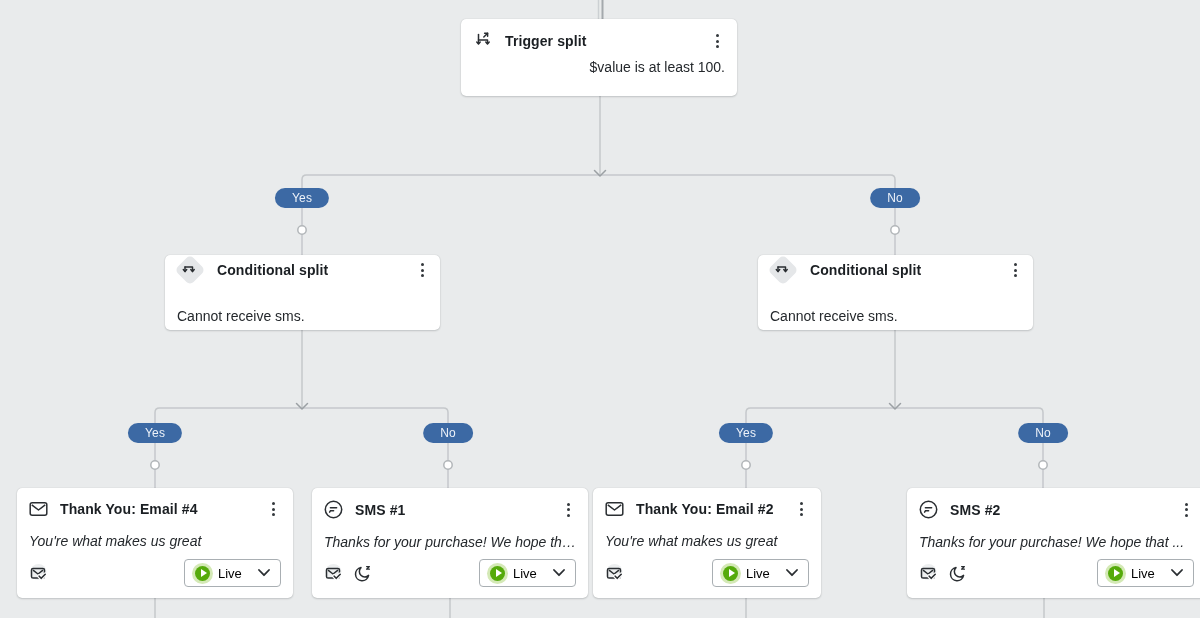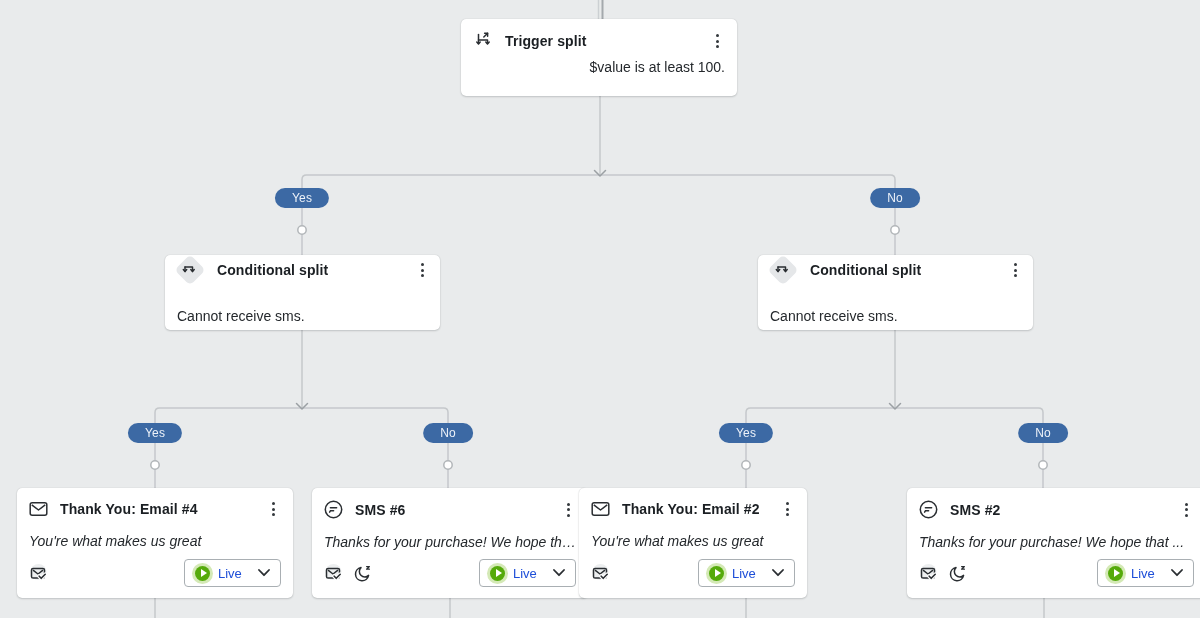--- a/index.html
+++ b/index.html
@@ -38,21 +38,21 @@
   .footer-icons{display:flex;align-items:center;gap:9px;}
   .live-btn{
     margin-left:auto;width:97px;height:28px;box-sizing:border-box;
     display:flex;align-items:center;padding:0 10px;gap:8px;
     background:#fff;border:1px solid #a9afb3;border-radius:4px;cursor:pointer;
   }
   .live-dot{width:15px;height:15px;border-radius:50%;background:#55aa0b;
     box-shadow:0 0 0 3px #d4e9b6;display:flex;align-items:center;justify-content:center;flex:0 0 15px;}
   .play-tri{width:0;height:0;border-left:6px solid #fff;border-top:4px solid transparent;
     border-bottom:4px solid transparent;margin-left:2px;}
-  .live-label{font-size:13px;color:#1d4ed8;}
+  .live-label{font-size:13px;color:#000000;}
   .live-chevron{margin-left:auto;display:flex;}
   
   .badge{
     position:absolute;transform:translate(-50%,-50%);
     background:#3c69a4;color:#edf2f9;font-size:12px;line-height:1;
     padding:4px 17px;border-radius:999px;letter-spacing:.2px;
   }
   .glyph{display:flex;align-items:center;justify-content:center;}
 </style>
 </head>
@@ -208,21 +208,21 @@
 
   <div class="card action-card" style="left:312px">
     <div class="card-header">
       <span class="glyph">
         <svg width="19" height="19" viewBox="0 0 19 19" fill="none" stroke="#2a2e32" stroke-width="1.5" stroke-linecap="round">
           <circle cx="9.5" cy="9.5" r="8.2"></circle>
           <path d="M6.4 7.8 H12.6"></path>
           <path d="M6.4 10.8 H9.6 M6.4 10.8 L5.6 12.2"></path>
         </svg>
       </span>
-      <span class="card-title">SMS #6</span>
+      <span class="card-title">SMS #1</span>
       <button class="kebab">
           <i></i>
           <i></i>
           <i></i>
         </button>
     </div>
     <div class="card-body">Thanks for your purchase! We hope that ...</div>
     <div class="action-footer">
       <span class="footer-icons">
         <span class="glyph">
@@ -248,21 +248,21 @@
         <span class="live-label">Live</span>
         <span class="live-chevron">
           <svg width="12" height="8" viewBox="0 0 12 8" fill="none" stroke="#2a2e32" stroke-width="1.8" stroke-linecap="round" stroke-linejoin="round">
               <path d="M1 1 L6 6.2 L11 1"></path>
             </svg>
         </span>
       </button>
     </div>
   </div>
 
-  <div class="card action-card" style="left:579px;width:228px">
+  <div class="card action-card" style="left:593px;width:228px">
     <div class="card-header">
       <span class="glyph">
         <svg width="19" height="16" viewBox="0 0 19 16" fill="none" stroke="#2a2e32" stroke-width="1.5" stroke-linejoin="round">
           <rect x="1.2" y="1.8" width="16.6" height="12.4" rx="2"></rect>
           <path d="M2.8 3.8 L9.5 9 L16.2 3.8"></path>
         </svg>
       </span>
       <span class="card-title">Thank You: Email #2</span>
       <button class="kebab">
           <i></i>

